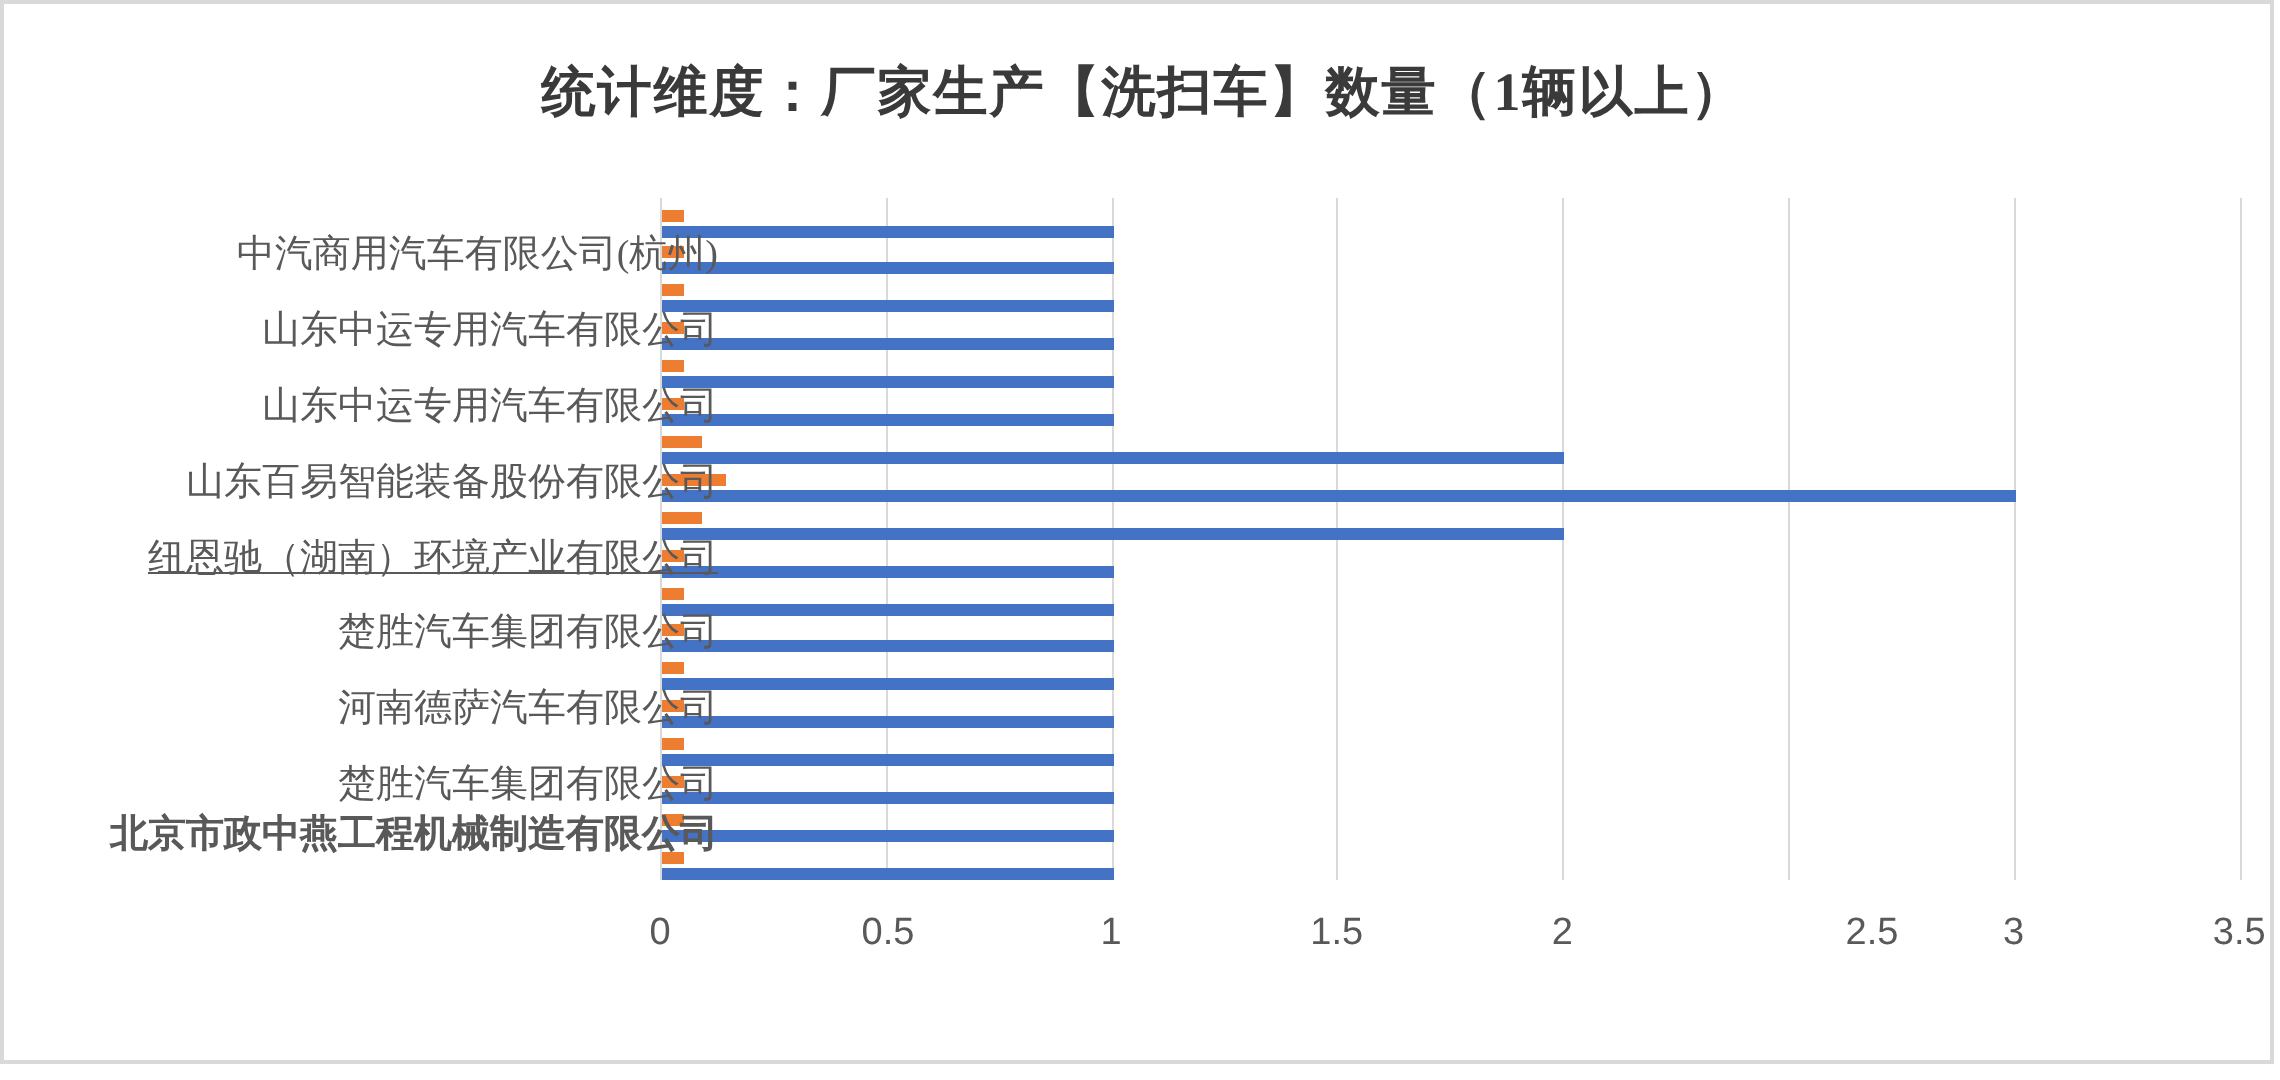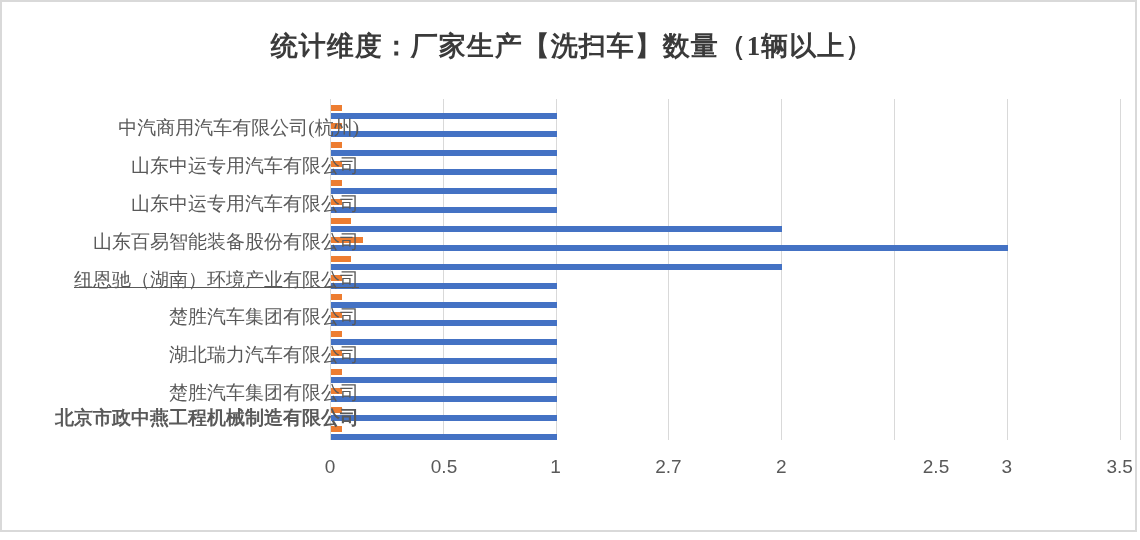--- a/index.html
+++ b/index.html
@@ -119,27 +119,27 @@
       <div class="bar" style="left: 329px; top: 423.8px; width: 11.28px; background: rgb(237, 125, 49);"></div>
       <div class="bar" style="left: 329px; top: 431.8px; width: 225.6px; background: rgb(68, 114, 196);"></div>
     </div>
   <div id="category-axis">
       <div class="cat-label" style="top: 114.35px;">中汽商用汽车有限公司(杭州)</div>
       <div class="cat-label" style="top: 152.15px;">山东中运专用汽车有限公司</div>
       <div class="cat-label" style="top: 189.95px;">山东中运专用汽车有限公司</div>
       <div class="cat-label" style="top: 227.75px;">山东百易智能装备股份有限公司</div>
       <div class="cat-label" style="top: 265.55px; text-decoration: underline;">纽恩驰（湖南）环境产业有限公司</div>
       <div class="cat-label" style="top: 303.35px;">楚胜汽车集团有限公司</div>
-      <div class="cat-label" style="top: 341.15px;">湖北瑞力汽车有限公司</div>
+      <div class="cat-label" style="top: 341.15px;">河南德萨汽车有限公司</div>
       <div class="cat-label" style="top: 378.95px;">楚胜汽车集团有限公司</div>
       <div class="cat-label" style="top: 404px; font-weight: bold;">北京市政中燕工程机械制造有限公司</div>
     </div>
   <div id="value-axis">
       <div class="x-tick" style="left: 298px;">0</div>
       <div class="x-tick" style="left: 412px;">0.5</div>
       <div class="x-tick" style="left: 523.6px;">1</div>
-      <div class="x-tick" style="left: 636.4px;">2.7</div>
+      <div class="x-tick" style="left: 636.4px;">1.5</div>
       <div class="x-tick" style="left: 749.2px;">2</div>
       <div class="x-tick" style="left: 904px;">2.5</div>
       <div class="x-tick" style="left: 974.8px;">3</div>
       <div class="x-tick" style="left: 1087.6px;">3.5</div>
     </div>
 </div>
 
 </body></html>

